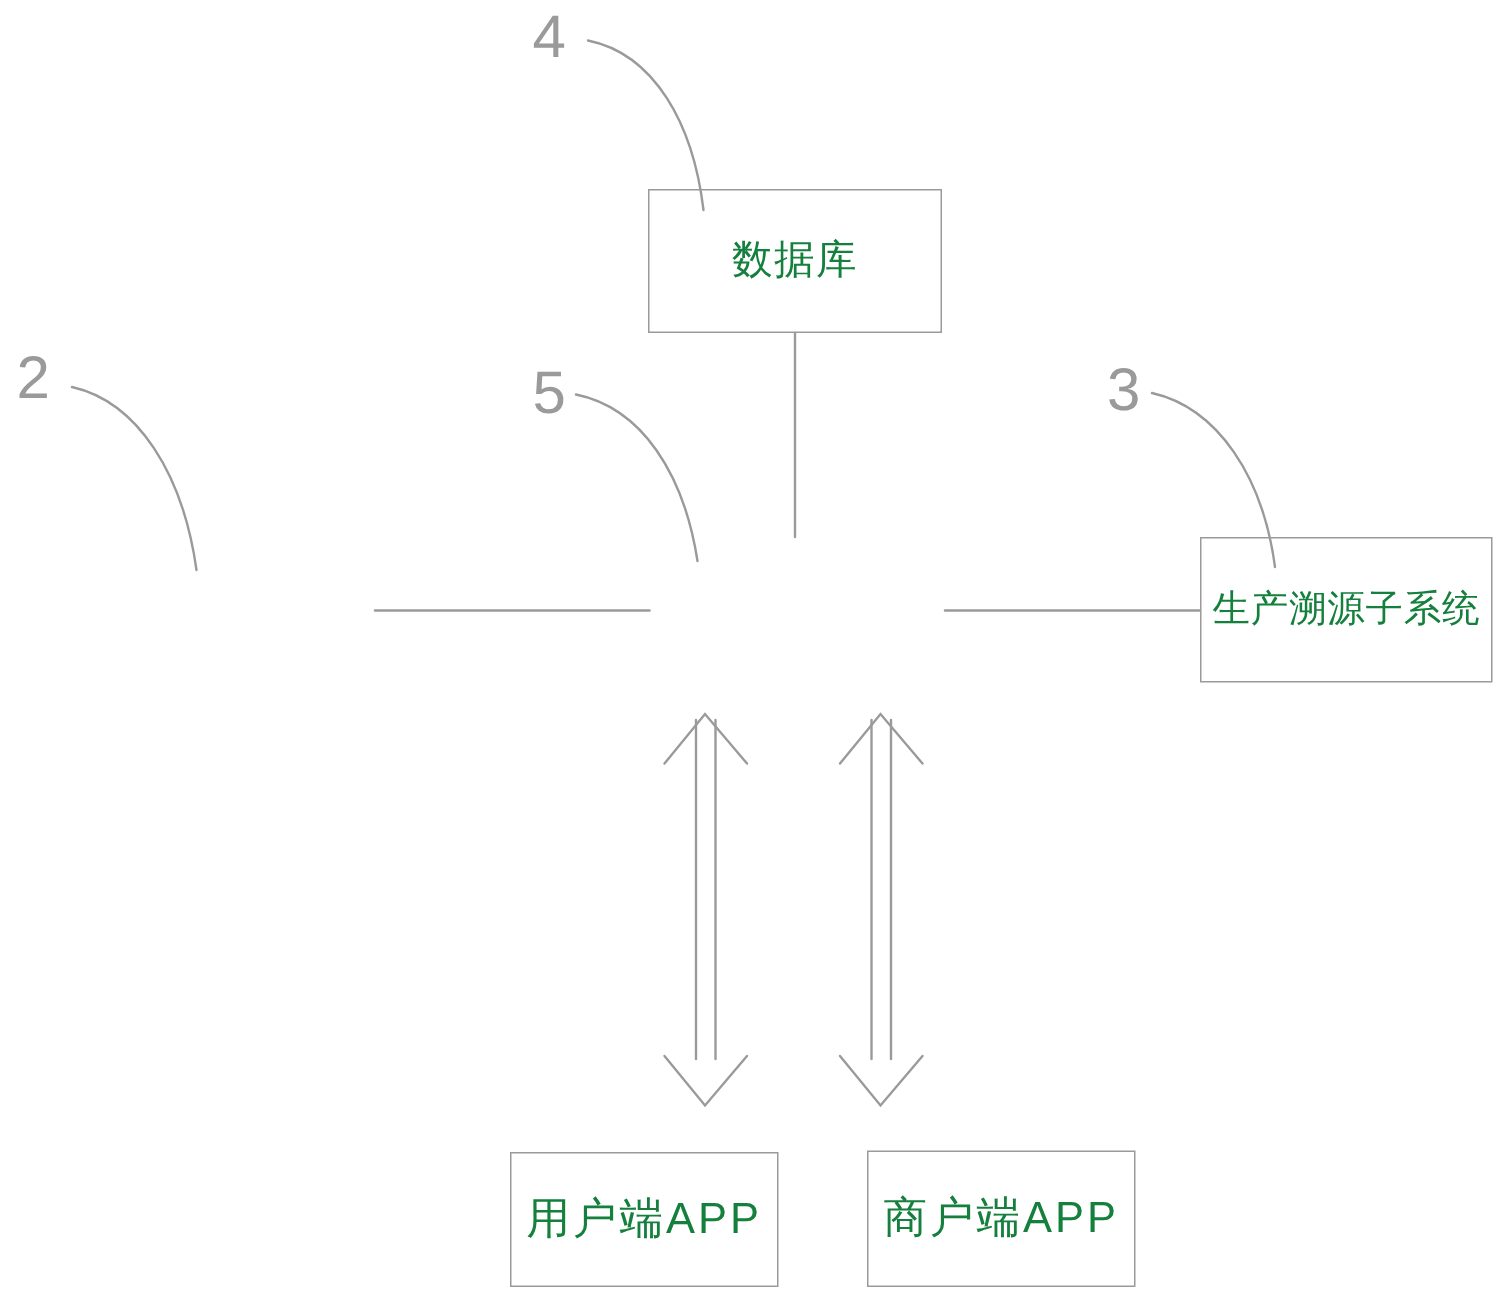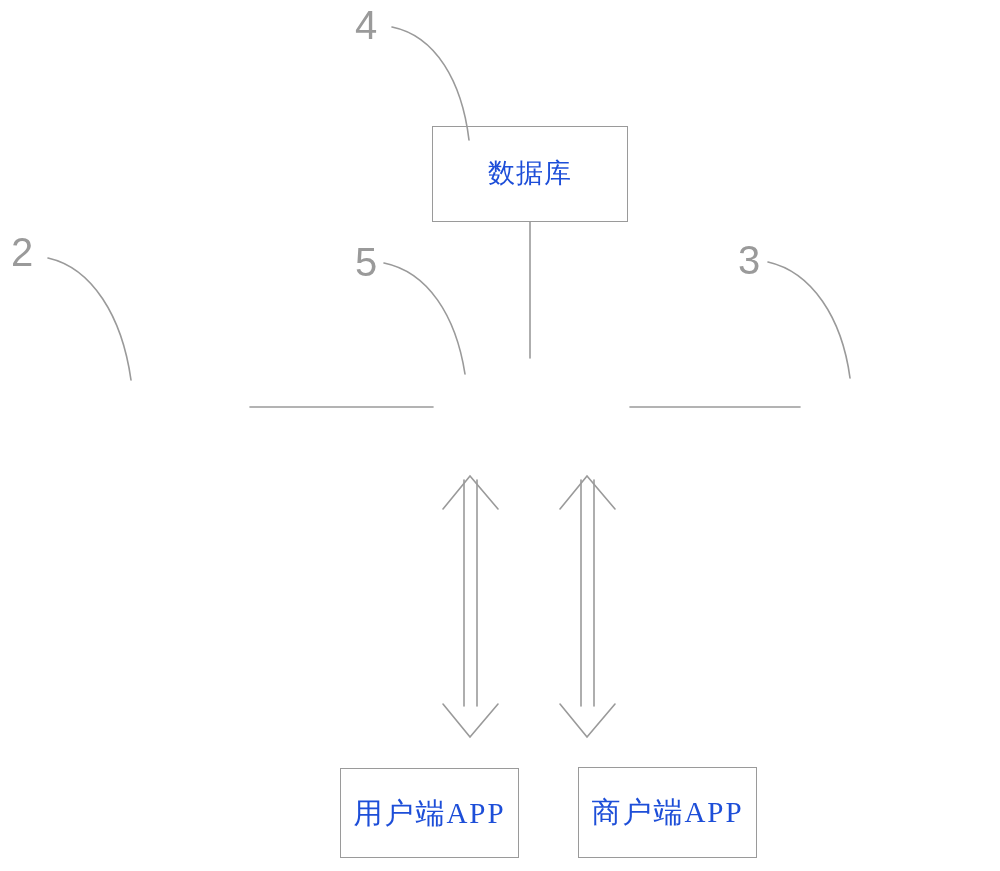--- a/index.html
+++ b/index.html
@@ -28,22 +28,22 @@
     position: absolute;
     box-sizing: border-box;
     border: 1.6px solid #9a9a9a;
     background: transparent;
     display: flex;
     align-items: center;
     justify-content: center;
     text-align: center;
   }
   .node-label {
-    color: #1d4ed8;
-    font-family: Liberation Serif, serif;
+    color: #15803d;
+    font-family: Liberation Sans, sans-serif;
     font-weight: 400;
     letter-spacing: 1px;
     line-height: 1.45;
     white-space: pre-line;
     user-select: none;
   }
   .size-md .node-label { font-size: 27px; }
   .size-sm .node-label { font-size: 25px; letter-spacing: 0.5px; }
   .size-app .node-label { font-size: 29px; letter-spacing: 2px; }
 
@@ -94,20 +94,23 @@
 
     </g>
   </svg>
 
   <div class="node-box size-md" style="left:432px; top:126px; width:196px; height:96px;">
     <span class="node-label">数据库</span>
   </div>
 
 
 
+  <div class="node-box size-sm" style="left:800px; top:358px; width:195px; height:97px;">
+    <span class="node-label">生产溯源子系统</span>
+  </div>
 
   <div class="node-box size-app" style="left:340px; top:768px; width:179px; height:90px;">
     <span class="node-label">用户端APP</span>
   </div>
 
   <div class="node-box size-app" style="left:578px; top:767px; width:179px; height:91px;">
     <span class="node-label">商户端APP</span>
   </div>
 
   <div class="ref-num" style="left:355px; top:3px;">4</div>

